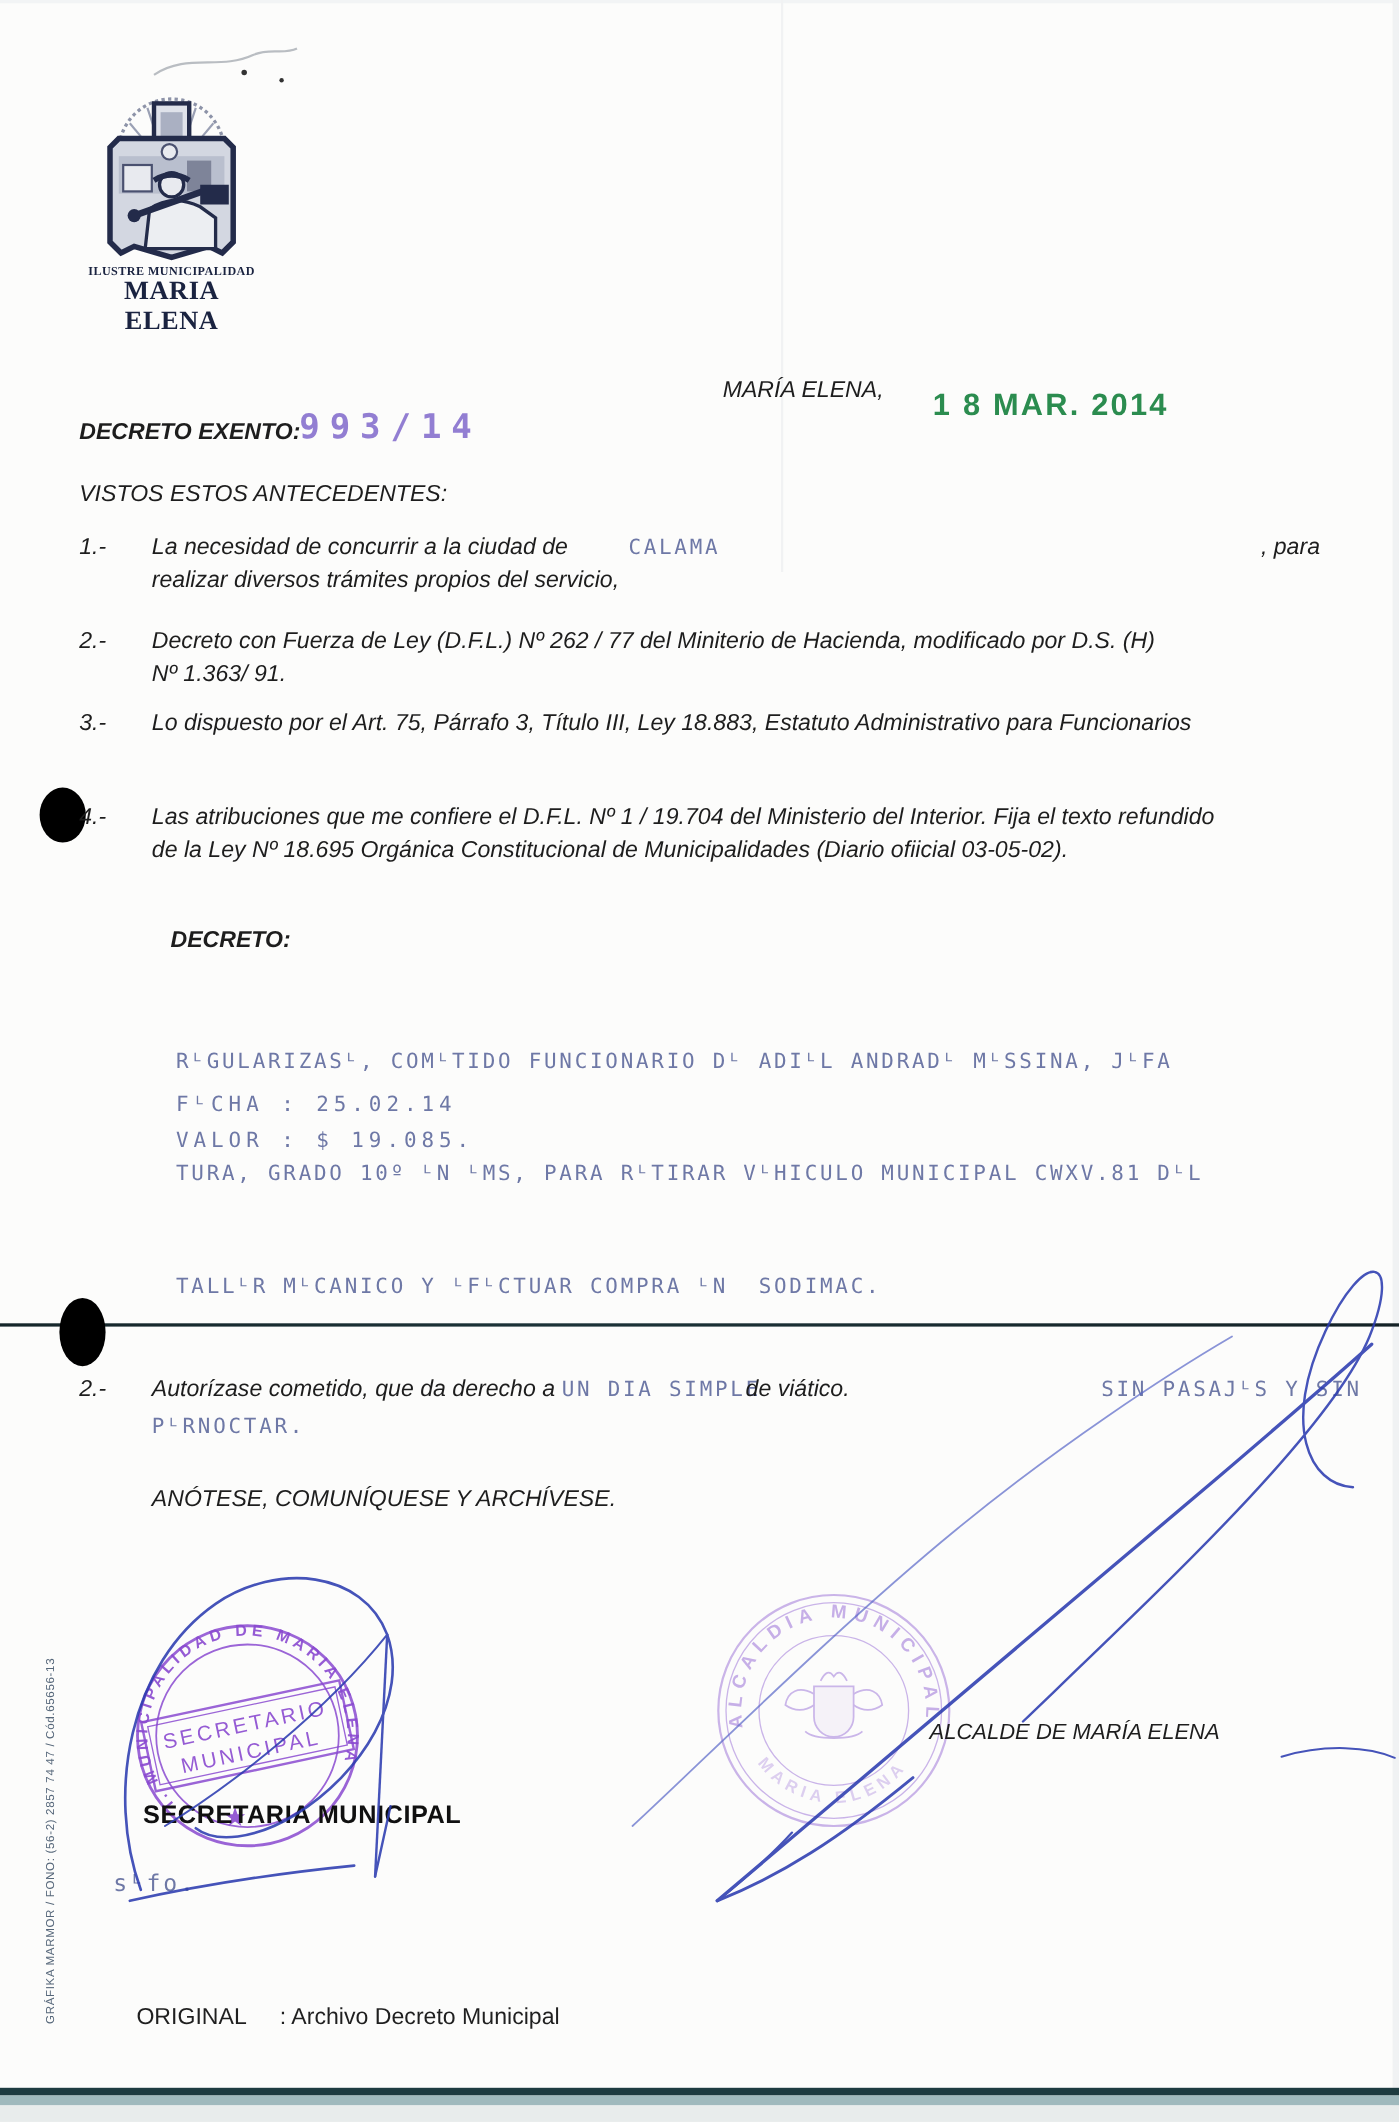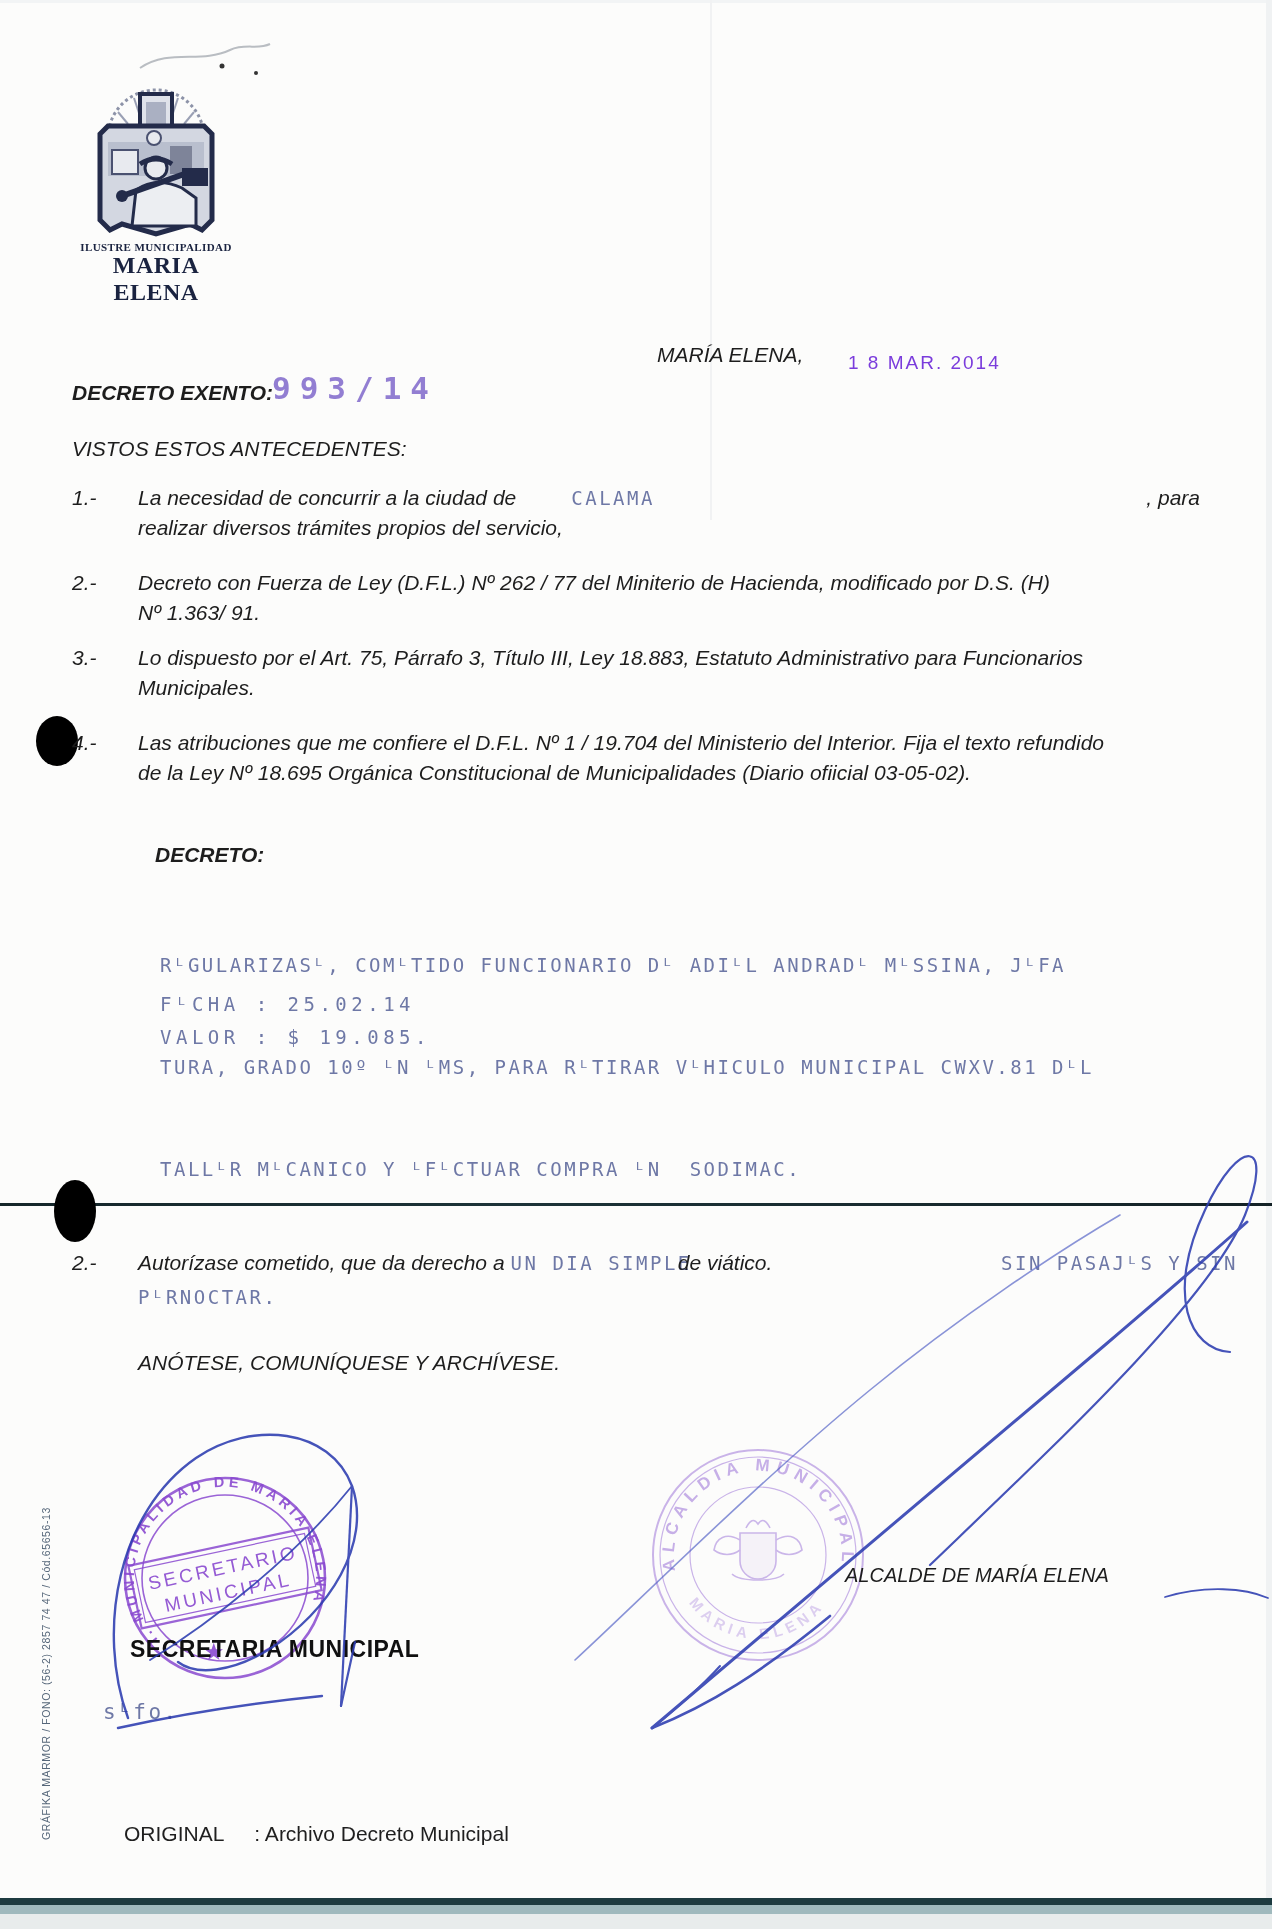--- a/index.html
+++ b/index.html
@@ -17,21 +17,21 @@
   }
   .tw-wide{letter-spacing:4.5px;}
   .row{position:absolute;left:72px;display:flex;}
   .num{width:66px;flex:none;}
   .flexline{display:flex;align-items:baseline;}
   .stamp-num{
     font-family:"DejaVu Sans Mono","Liberation Mono",monospace;
     font-weight:bold;color:#8a74cf;font-size:31px;letter-spacing:9px;opacity:.92;
   }
   .stamp-date{
-    font-weight:normal;color:#6d28d9;font-size:19px;letter-spacing:2px;opacity:.9;
+    font-weight:bold;color:#15803d;font-size:28px;letter-spacing:2px;opacity:.9;
     font-family:"Liberation Sans",sans-serif;
   }
   .logo-org{font-family:"Liberation Serif",serif;font-weight:bold;font-size:11px;color:#1a2340;letter-spacing:.4px;}
   .logo-name{font-family:"Liberation Serif",serif;font-weight:bold;font-size:24px;color:#1a2340;letter-spacing:.5px;}
   .black-title{font-weight:bold;font-size:23px;color:#101010;letter-spacing:.5px;}
   .footer-line{font-size:21px;color:#1f1f1f;}
   .credit{
     font-size:10.5px;color:#56677a;letter-spacing:.6px;white-space:nowrap;
     transform-origin:0 0;transform:rotate(-90deg);
   }
@@ -113,21 +113,20 @@
     <span>
       <span class="it nowrap" style="display:block;">Decreto con Fuerza de Ley (D.F.L.) Nº 262 / 77 del Miniterio de Hacienda, modificado por D.S. (H)</span>
       <span class="it nowrap" style="display:block;">Nº 1.363/ 91.</span>
     </span>
   </div>
 
   <div class="row" style="top:643px;">
     <span class="num it">3.-</span>
     <span>
       <span class="it nowrap" style="display:block;">Lo dispuesto por el Art. 75, Párrafo 3, Título III, Ley 18.883, Estatuto Administrativo para Funcionarios</span>
-      <span class="it nowrap" style="display:block;">Municipales.</span>
     </span>
   </div>
 
   <div class="hole" style="left:36px;top:716px;width:42px;height:50px;"></div>
 
   <div class="row" style="top:728px;">
     <span class="num it">4.-</span>
     <span>
       <span class="it nowrap" style="display:block;">Las atribuciones que me confiere el D.F.L. Nº 1 / 19.704 del Ministerio del Interior. Fija el texto refundido</span>
       <span class="it nowrap" style="display:block;">de la Ley Nº 18.695 Orgánica Constitucional de Municipalidades  (Diario ofiicial 03-05-02).</span>

